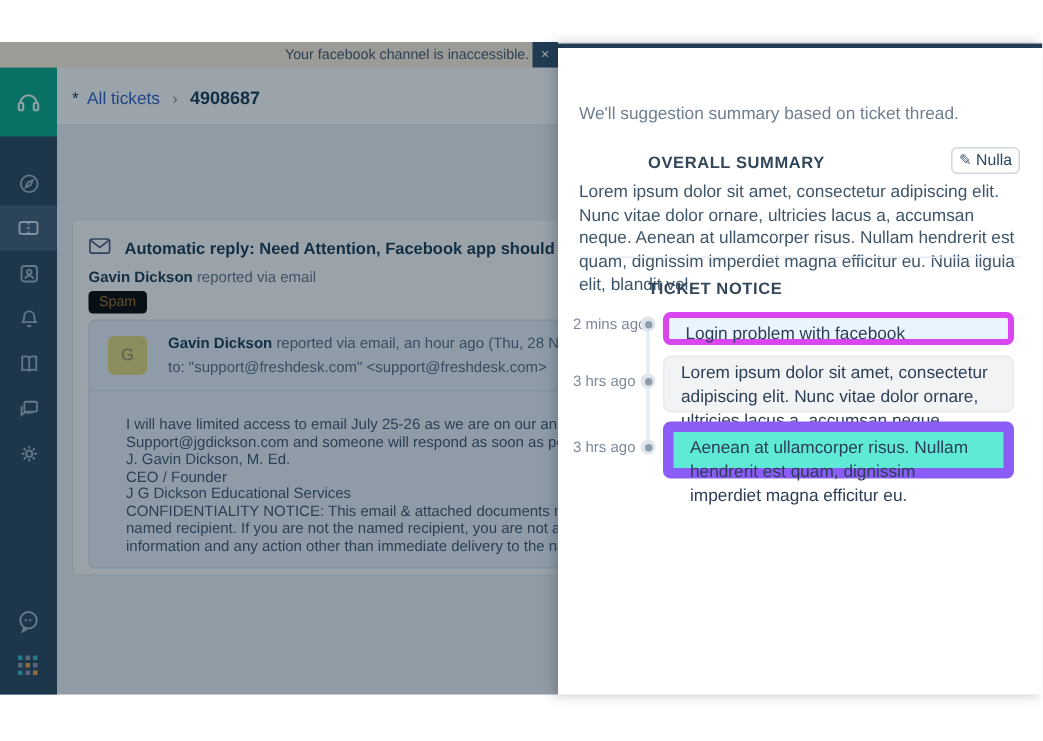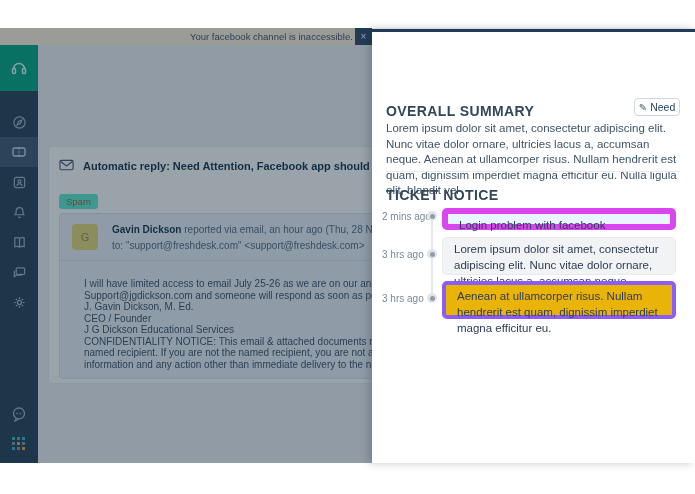--- a/index.html
+++ b/index.html
@@ -41,21 +41,21 @@
   .btn-notspam .chk { margin-right:4px; color:#45607a; font-size:10px; }
 
   
   .ticket-card { position:absolute; left:48px; top:118px; width:632px; height:238px; background:#fbfcfd; border:1px solid #e6ebf0;
                  border-radius:4px; overflow:hidden; }
   .ticket-title-row { position:absolute; left:10px; top:10px; display:flex; align-items:center; white-space:nowrap; }
   .ticket-title-row svg { margin-right:9px; flex:0 0 auto; }
   .ticket-title { font-size:11px; font-weight:bold; color:#12344d; }
   .ticket-reporter { position:absolute; left:10px; top:33px; font-size:10px; color:#62708a; white-space:nowrap; }
   .ticket-reporter b { color:#12344d; }
-  .spam-badge { position:absolute; left:10px; top:47px; background:#5eead4; color:#a06c23; font-size:9.5px;
+  .spam-badge { position:absolute; left:10px; top:47px; background:#000000; color:#a06c23; font-size:9.5px;
                 padding:2px 7px; border-radius:3px; }
 
   
   .conv-card { position:absolute; left:10px; top:66px; width:612px; height:166px; background:#e9f2fa; border:1px solid #d2e3f0;
                border-radius:4px; overflow:hidden; }
   .avatar { position:absolute; left:12px; top:10px; width:26px; height:26px; background:#e3d878; border-radius:4px;
             color:#8a8a66; font-size:11px; text-align:center; line-height:26px; }
   .conv-name { position:absolute; left:52px; top:10px; font-size:10px; color:#536a84; white-space:nowrap; }
   .conv-name b { color:#12344d; }
   .conv-to { position:absolute; left:52px; top:26px; font-size:10px; color:#536a84; white-space:nowrap; }
@@ -66,38 +66,38 @@
   
   .dim { position:absolute; left:0; top:28px; width:372px; height:435px; background:rgba(18,37,56,0.42); z-index:20; cursor:pointer; }
 
   
   .panel { position:absolute; left:372px; top:29px; width:323px; height:434px; background:#ffffff; border-top:3px solid #223c55;
            box-shadow:-3px 0 8px rgba(20,40,60,0.25); z-index:30; }
   .panel-inner { position:relative; width:100%; height:100%; }
   .panel-title { position:absolute; left:14px; top:12px; font-size:19px; font-weight:bold; color:#12344d; }
   .panel-sub { position:absolute; left:14px; top:38px; font-size:11.5px; color:#6f7f92; }
 
-  .sec-label { font-size:14px; font-weight:bold; color:#33475b; letter-spacing:0.4px; }
+  .sec-label { font-size:11px; font-weight:bold; color:#33475b; letter-spacing:0.4px;margin-left:46px; }
   .overall-label { position:absolute; left:14px; top:71px; }
   .edit-btn { position:absolute; left:262px; top:66px; width:46px; height:18px; background:#fff; border:1px solid #cfd7df;
               border-radius:4px; font-size:10.5px; color:#27455f; text-align:center; line-height:16px; cursor:pointer; }
   .edit-btn .pencil { font-size:10px; margin-right:3px; color:#45607a; }
   .overall-text { position:absolute; left:14px; top:89px; width:296px; font-size:11.5px; line-height:15.5px; color:#3e5569; }
   .panel-divider { position:absolute; left:14px; top:139px; width:294px; border-top:1px solid #e6eaf0; }
   .ticketsum-label { position:absolute; left:14px; top:155px; }
 
   .tl-line { position:absolute; left:59px; top:184px; width:2px; height:83px; background:#e4e9ee; }
   .tl-time { position:absolute; left:10px; width:40px; text-align:right; font-size:10px; color:#7a8a9a; white-space:nowrap; }
   .tl-dot { position:absolute; left:55px; width:10px; height:10px; border-radius:50%; background:#dfe5eb; }
   .tl-dot i { position:absolute; left:2.5px; top:2.5px; width:5px; height:5px; border-radius:50%; background:#8e9dab; display:block; }
   .tl-box { position:absolute; left:70px; width:234px; border-radius:5px; font-size:11.5px; line-height:16px; color:#2c3e56; padding:3px 11px; }
   .tl-box.one-line { line-height:16px; padding-top:3px; padding-bottom:3px; }
-  .box-blue   { background:#eaf4fe; border:6px solid #d946ef; }
+  .box-blue   { background:#eaf4fe; border:4px solid #d946ef; }
   .box-gray   { background:#f2f3f5; border:1px solid #e9eaec; }
-  .box-orange { background:#eab308; border:4px solid #8b5cf6; }
+  .box-orange { background:#5eead4; border:7px solid #8b5cf6; }
 
   
   #tl-time-0 { top:179px; } #tl-dot-0 { top:179px; } #tl-box-0 { top:176px; height:22px; }
   #tl-time-1 { top:217px; } #tl-dot-1 { top:217px; } #tl-box-1 { top:205px; height:38px; }
   #tl-time-2 { top:261px; } #tl-dot-2 { top:261px; } #tl-box-2 { top:249px; height:38px; }
 </style>
 </head>
 <body>
 
 <div id="stage">
@@ -195,31 +195,43 @@
           <i style="background:#8396a8"></i>
             <i style="background:#e8a23d"></i>
             <i style="background:#8396a8"></i>
           <i style="background:#35b7c3"></i>
             <i style="background:#8396a8"></i>
             <i style="background:#e8a23d"></i>
         </div>
       </div>
     </div>
 
+    <div class="headerbar">
+      <div class="breadcrumb">
+        <span class="bc-prefix">*</span>
+        <span class="bc-link">All tickets</span>
+        <span class="bc-sep">›</span>
+        <span class="bc-id">4908687</span>
+      </div>
+    </div>
 
 
     <div class="ticket-card">
       <div class="ticket-title-row">
         <span>
           <svg width="15" height="12" viewBox="0 0 16 12" fill="none" stroke="#44597a" stroke-width="1.2">
             <rect x="1" y="1" width="14" height="10" rx="1.5"></rect>
               <path d="M1.5 2 8 7l6.5-5"></path>
           </svg>
         </span>
         <span class="ticket-title">Automatic reply: Need Attention, Facebook app should be reauthorized</span>
+      </div>
+      <div class="ticket-reporter">
+        <b>Gavin Dickson</b>
+        <span>reported via email</span>
       </div>
       <div class="spam-badge">Spam</div>
 
       <div class="conv-card">
         <div class="avatar">G</div>
         <div class="conv-name">
           <b>Gavin Dickson</b>
           <span>reported via email, an hour ago (Thu, 28 Nov 2019 at 7:48 PM)</span>
         </div>
         <div class="conv-to">to: "support@freshdesk.com" &lt;support@freshdesk.com&gt;</div>
@@ -235,24 +247,25 @@
           <div>information and any action other than immediate delivery to the named recipient is strictly prohibited.</div>
         </div>
       </div>
     </div>
   </div>
 
   <div class="dim"></div>
 
   <div class="panel">
     <div class="panel-inner">
+      <div class="panel-sub">We'll suggestion summary based on ticket thread.</div>
 
       <div class="sec-label overall-label">OVERALL SUMMARY</div>
       <div class="edit-btn">
-        <span class="pencil">✎</span><span>Need</span>
+        <span class="pencil">✎</span><span>Nulla</span>
       </div>
       <div class="overall-text">Lorem ipsum dolor sit amet, consectetur adipiscing elit. Nunc vitae dolor ornare, ultricies lacus a, accumsan neque. Aenean at ullamcorper risus. Nullam hendrerit est quam, dignissim imperdiet magna efficitur eu. Nulla ligula elit, blandit vel</div>
 
       <div class="panel-divider"></div>
       <div class="sec-label ticketsum-label">TICKET NOTICE</div>
 
       <div class="tl-line"></div>
 
       <div class="tl-time" id="tl-time-0">2 mins ago</div>
       <div class="tl-dot" id="tl-dot-0">

